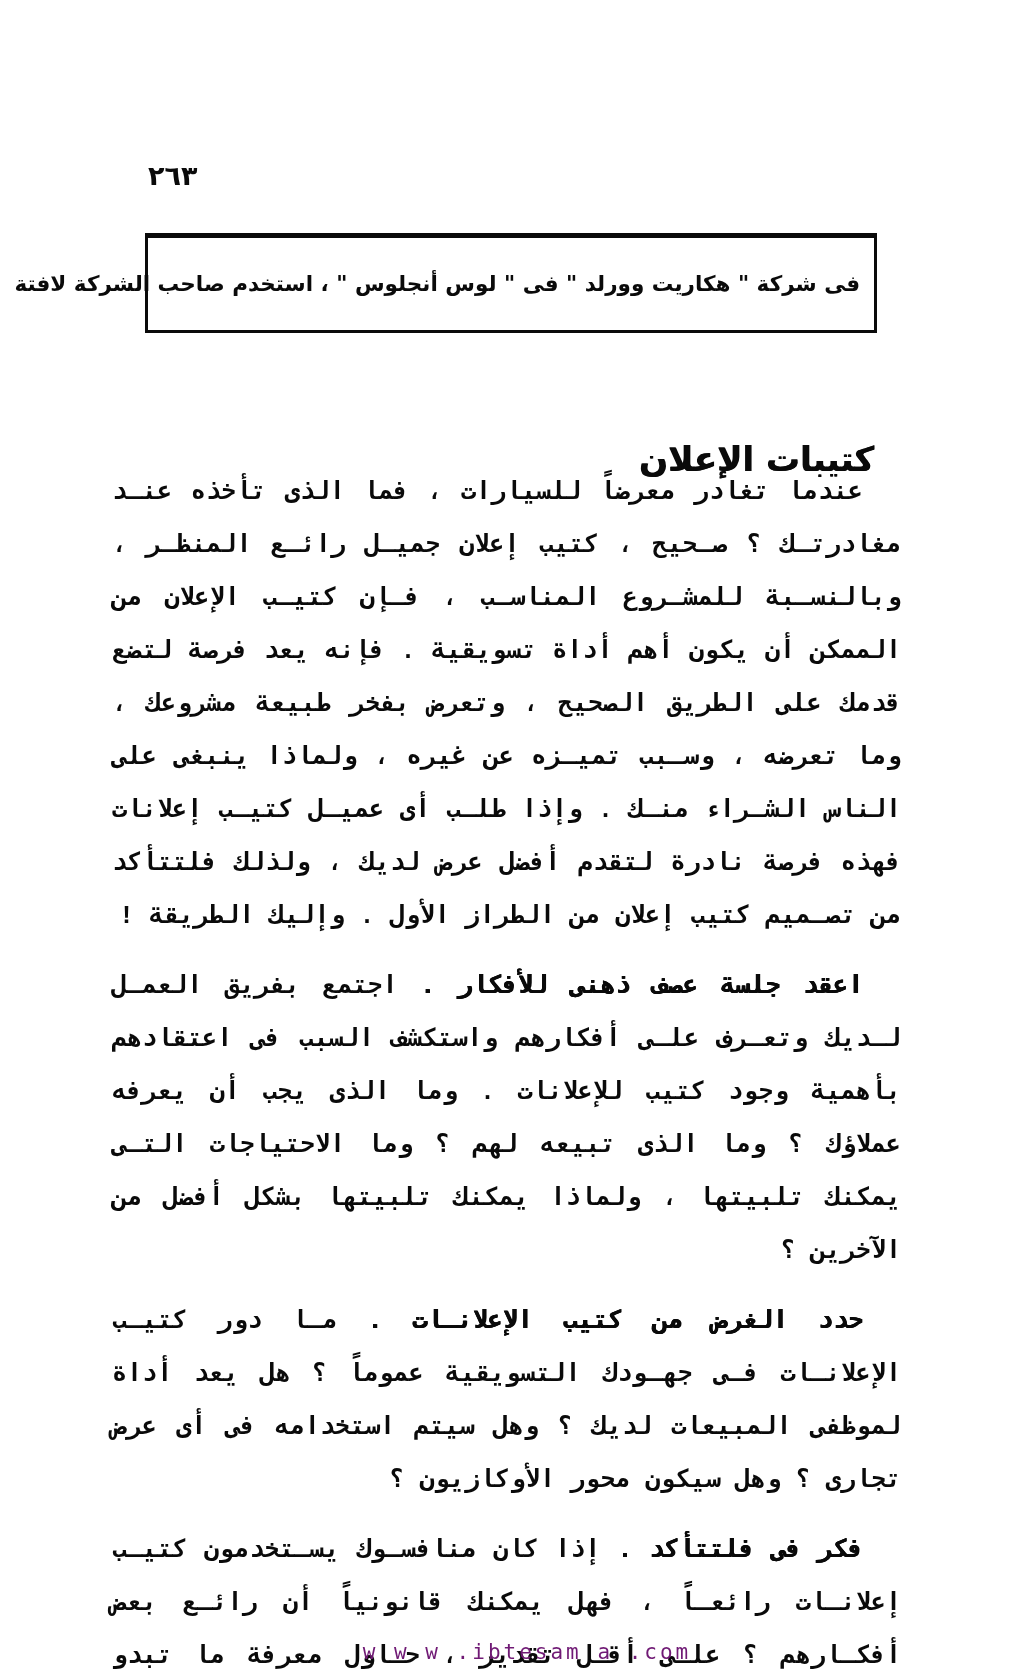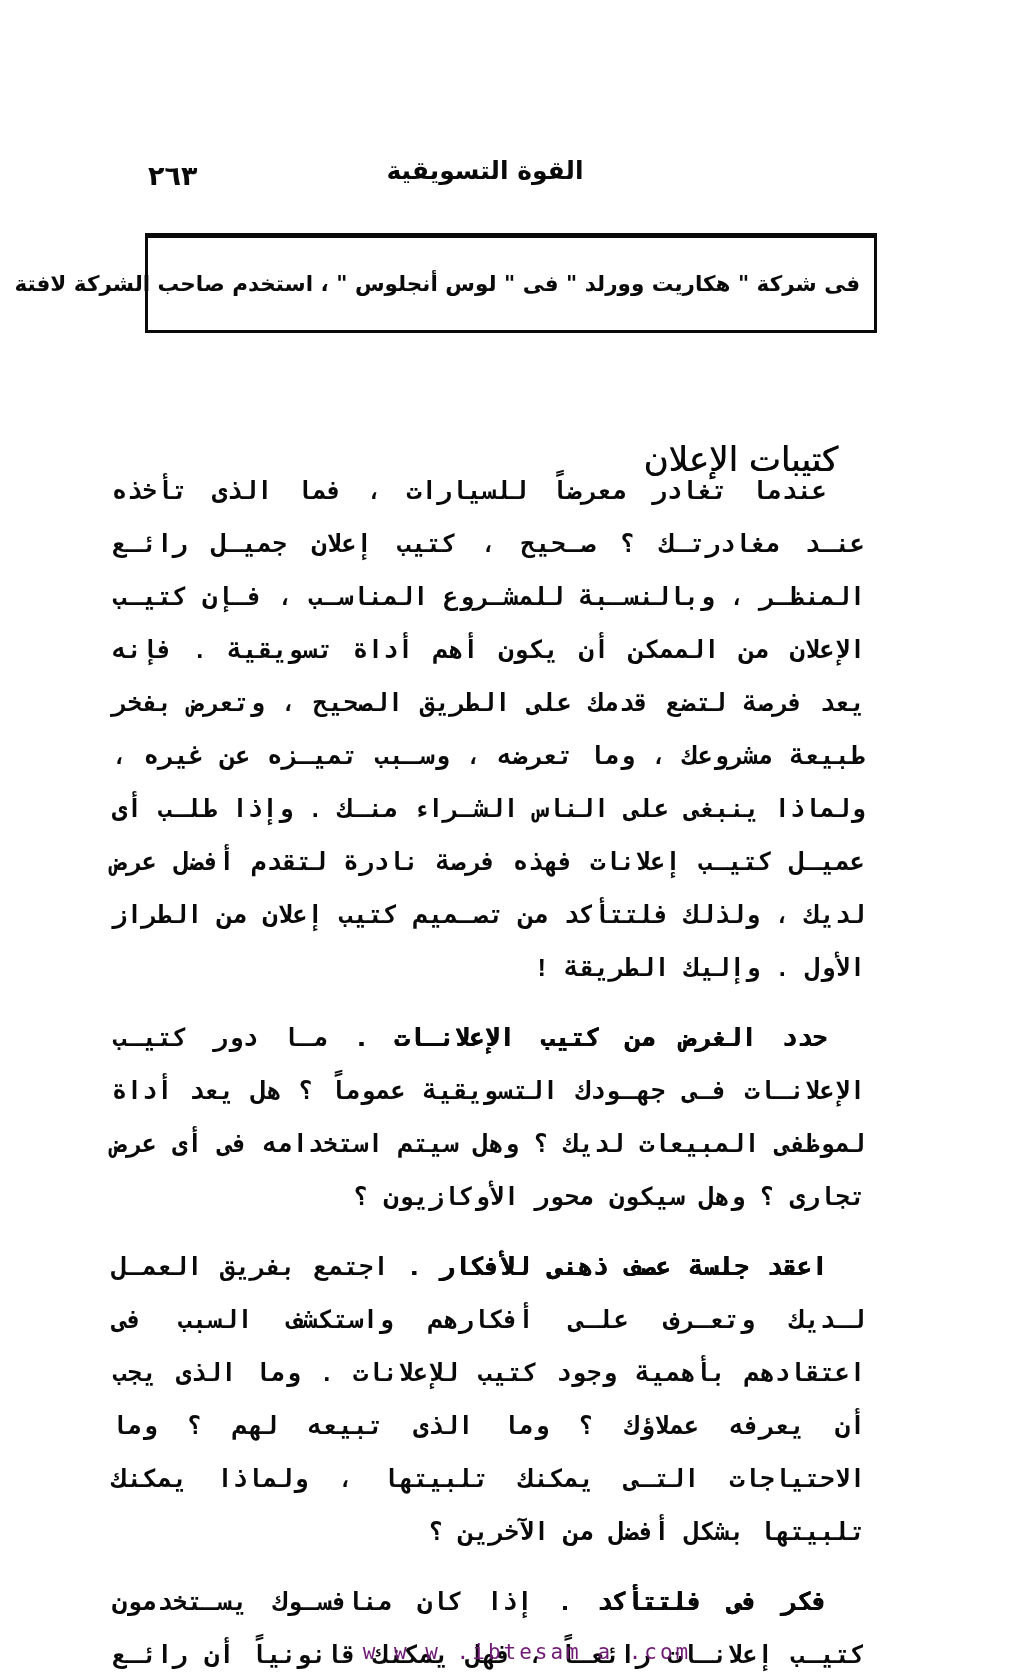--- a/index.html
+++ b/index.html
@@ -8,20 +8,21 @@
     background: #ffffff;
   }
   .page {
     position: relative;
     width: 980px;
     height: 1680px;
     background: #ffffff;
     font-family: "DejaVu Sans", sans-serif;
     color: #0a0a0a;
     overflow: hidden;
+    padding-left: 36px;
   }
   .page-number {
     position: absolute;
     left: 148px;
     top: 160px;
     font-size: 27px;
     font-weight: bold;
     letter-spacing: 4px;
     direction: rtl;
   }
@@ -56,21 +57,21 @@
     font-size: 21.5px;
     font-weight: bold;
     line-height: 1.35;
     white-space: nowrap;
   }
   .section-title {
     position: absolute;
     right: 142px;
     top: 416px;
     font-size: 34px;
-    font-weight: normal;
+    font-weight: bold;
     direction: rtl;
     text-shadow: 0.6px 0 currentColor;
   }
   .body-text {
     position: absolute;
     left: 112px;
     right: 115px;
     top: 466px;
     direction: rtl;
     text-align: justify;
@@ -98,31 +99,30 @@
     white-space: nowrap;
   }
 </style>
 </head>
 <body>
 
 <div class="page">
 
   <div class="page-number">٢٦٣</div>
 
-  <div class="running-title">القوة التسويقية</div>
 
   <div class="quote-box">
     <div class="quote-line">فى شركة " هكاريت وورلد " فى " لوس أنجلوس " ، استخدم صاحب الشركة لافتة</div>
   </div>
 
   <h1 class="section-title">كتيبات الإعلان</h1>
 
   <main class="body-text">
     <p><span class="paragraph-lead"></span><span>عندما تغادر معرضاً للسيارات ، فما الذى تأخذه عنـد مغادرتـك ؟ صـحيح ، كتيب إعلان جميـل رائـع المنظـر ، وبالنسـبة للمشـروع المناسـب ، فـإن كتيـب الإعلان من الممكن أن يكون أهم أداة تسويقية . فإنه يعد فرصة لتضع قدمك على الطريق الصحيح ، وتعرض بفخر طبيعة مشروعك ، وما تعرضه ، وسـبب تميـزه عن غيره ، ولماذا ينبغى على الناس الشـراء منـك . وإذا طلـب أى عميـل كتيـب إعلانات فهذه فرصة نادرة لتقدم أفضل عرض لديك ، ولذلك فلتتأكد من تصـميم كتيب إعلان من الطراز الأول . وإليك الطريقة !</span></p>
+    <p><span class="paragraph-lead">اعقد جلسة عصف ذهنى للأفكار .</span><span> اجتمع بفريق العمـل لـديك وتعـرف علـى أفكارهم واستكشف السبب فى اعتقادهم بأهمية وجود كتيب للإعلانات . وما الذى يجب أن يعرفه عملاؤك ؟ وما الذى تبيعه لهم ؟ وما الاحتياجات التـى يمكنك تلبيتها ، ولماذا يمكنك تلبيتها بشكل أفضل من الآخرين ؟</span></p>
     <p><span class="paragraph-lead">حدد الغرض من كتيب الإعلانـات .</span><span> مـا دور كتيـب الإعلانـات فـى جهـودك التسويقية عموماً ؟ هل يعد أداة لموظفى المبيعات لديك ؟ وهل سيتم استخدامه فى أى عرض تجارى ؟ وهل سيكون محور الأوكازيون ؟</span></p>
-    <p><span class="paragraph-lead">اعقد جلسة عصف ذهنى للأفكار .</span><span> اجتمع بفريق العمـل لـديك وتعـرف علـى أفكارهم واستكشف السبب فى اعتقادهم بأهمية وجود كتيب للإعلانات . وما الذى يجب أن يعرفه عملاؤك ؟ وما الذى تبيعه لهم ؟ وما الاحتياجات التـى يمكنك تلبيتها ، ولماذا يمكنك تلبيتها بشكل أفضل من الآخرين ؟</span></p>
     <p><span class="paragraph-lead">فكر فى فلتتأكد .</span><span> إذا كان منافسـوك يسـتخدمون كتيـب إعلانـات رائعـاً ، فهل يمكنك قانونياً أن رائـع بعض أفكـارهم ؟ علـى أقـل تقدير ، حـاول معرفة ما تبدو عليه كتيبات الإعلانات لدى منافسيك واسع جاهداً لكى تتفوق عليهم .</span></p>
 
   </main>
 
   <div class="watermark">w w w .ibtesam a .com</div>
 
 </div>
 
 </body></html>

